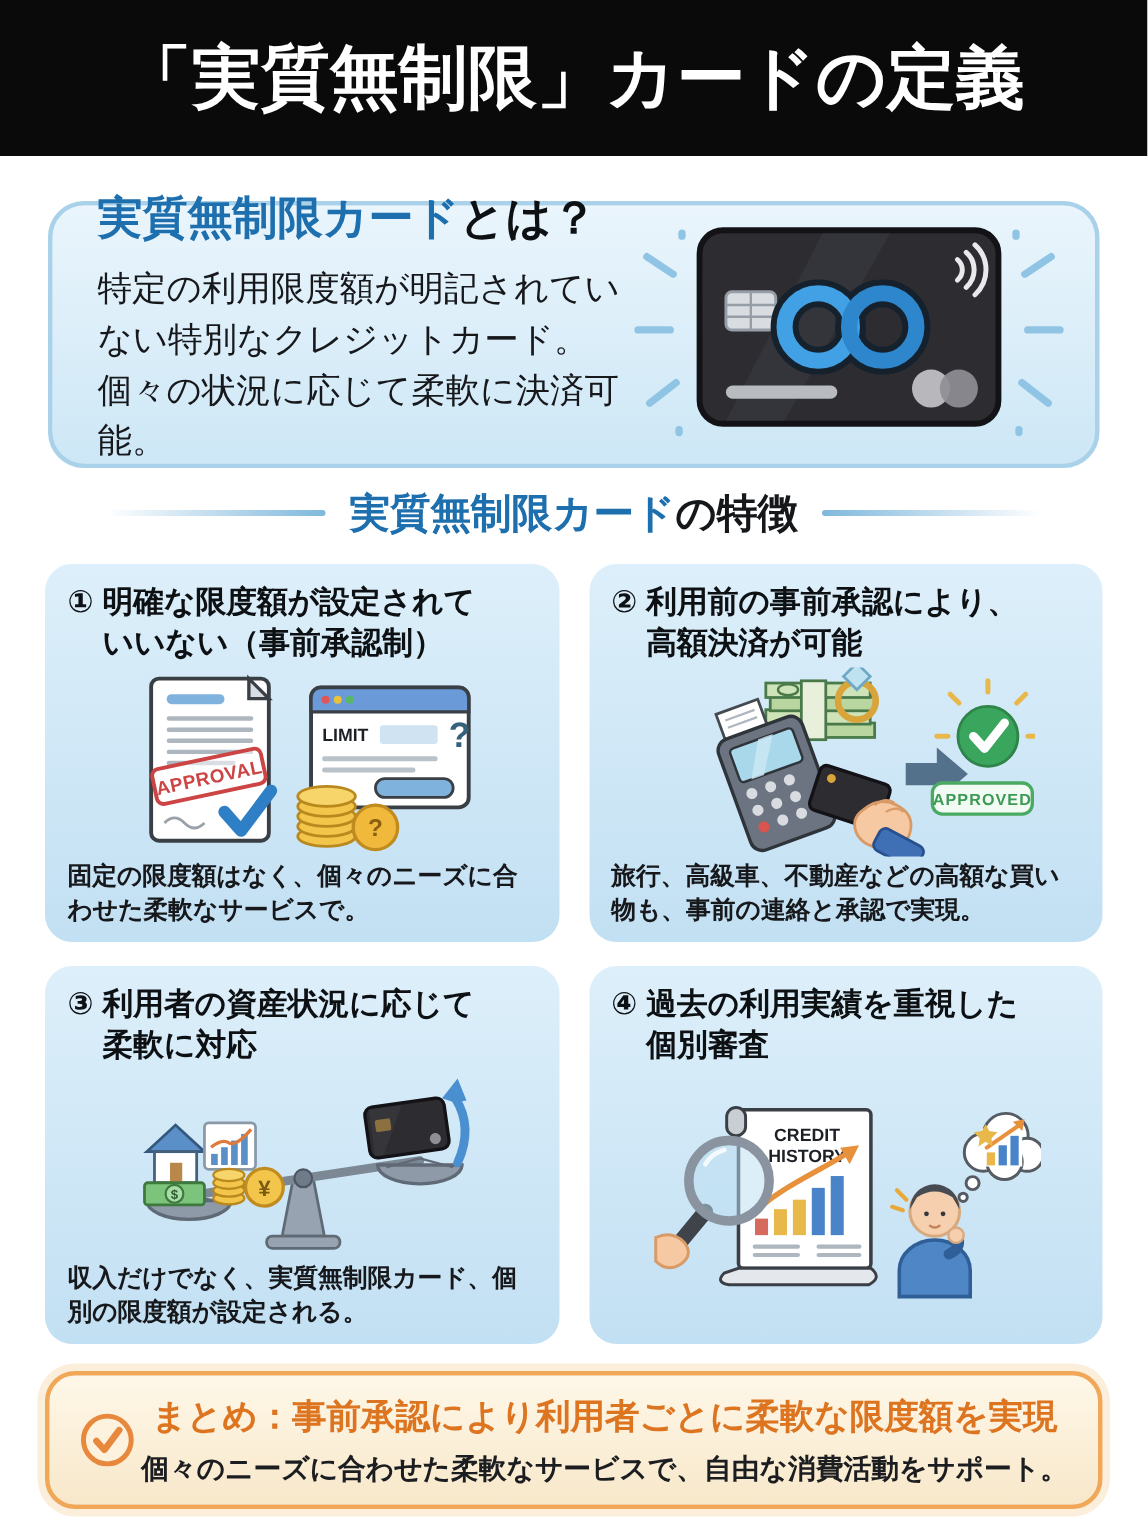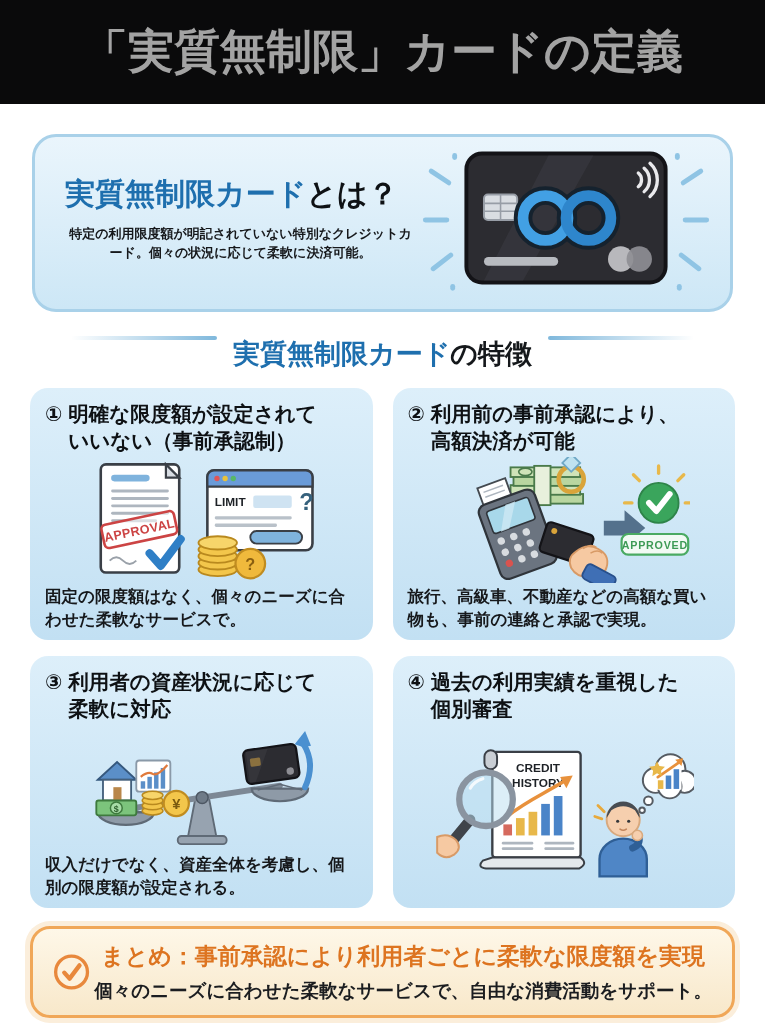--- a/index.html
+++ b/index.html
@@ -2,37 +2,37 @@
 <html><head>
 <meta charset="utf-8">
 <style>
   * { box-sizing: border-box; }
   html,body { margin:0; padding:0; }
   body {
     width:765px; height:1024px; background:#ffffff; overflow:hidden;
     font-family:"Liberation Sans","DejaVu Sans",sans-serif; color:#15181b;
   }
   .header {
-    height:104px; background:#0a0a0b; color:#a3a3a3;
+    height:104px; background:#0a0a0b; color:#ffffff;
     display:flex; align-items:center; justify-content:center;
     font-size:46px; font-weight:900; white-space:nowrap; letter-spacing:0;
   }
   .intro {
     margin:30px 32px 0; height:178px; border-radius:24px;
     border:3px solid #a9d1e9; background:linear-gradient(180deg,#eaf5fc,#cde7f6);
     display:flex; align-items:center; padding:0 14px 10px 30px;
   }
   .intro-left { flex:1.18; }
   .intro-title { font-size:30px; font-weight:900; margin-bottom:10px; }
   .intro-title .hl { color:#1e6fae; }
   .intro-title .rest { color:#0e1114; }
-  .intro-body { font-size:13px; font-weight:700; line-height:1.46; max-width:352px; color:#16181b;text-align:center; }
+  .intro-body { font-size:23px; font-weight:400; line-height:1.46; max-width:352px; color:#16181b; }
   .intro-right { flex:1; display:flex; justify-content:center; align-items:center; }
 
-  .features-heading { margin-top:24px; display:flex; justify-content:center; gap:16px; }
+  .features-heading { margin-top:12px; display:flex; align-items:center; justify-content:center; gap:16px; }
   .h-line { height:4px; width:146px; border-radius:2px; }
   .h-line.left  { background:linear-gradient(90deg, rgba(127,184,220,0), #7fb8dc); }
   .h-line.right { background:linear-gradient(270deg, rgba(127,184,220,0), #7fb8dc); }
   .features-heading .text { font-size:27px; font-weight:900; white-space:nowrap; }
   .features-heading .hl { color:#1e6fae; }
 
   .grid { margin:16px 30px 0; display:grid; grid-template-columns:1fr 1fr; gap:16px 20px; }
   .card-box {
     height:252px; border-radius:18px;
     background:linear-gradient(180deg,#ddeffa,#c2e0f3);
@@ -301,21 +301,21 @@
           <rect x="218" y="30" width="72" height="46" rx="7" fill="#2c2c31" stroke="#131317" stroke-width="3"></rect>
           <rect x="226" y="42" width="14" height="11" rx="2" fill="#d9a43a"></rect>
           <circle cx="278" cy="66" r="5" fill="#8e8e94"></circle>
           <path d="M222,32 l30,0 l-22,42 l-8,0 z" fill="#3d3d44" opacity="0.5"></path>
         </g>
 
         <path d="M300,84 C310,62 308,42 298,26" fill="none" stroke="#4a90d0" stroke-width="8" stroke-linecap="round"></path>
         <polygon points="298,30 286,26 300,8 308,28" fill="#4a90d0"></polygon>
       </svg>
     </div>
-    <div class="box-caption">収入だけでなく、資産全体を考慮し、個別の限度額が設定される。</div>
+    <div class="box-caption">収入だけでなく、実質無制限カード、個別の限度額が設定される。</div>
   </div>
 
   <div class="card-box">
     <div class="box-title">
       <span class="num">④</span>
       <span class="t">過去の利用実績を重視した
 個別審査</span>
     </div>
     <div class="box-illustration">
       <svg viewBox="0 0 330 170">

